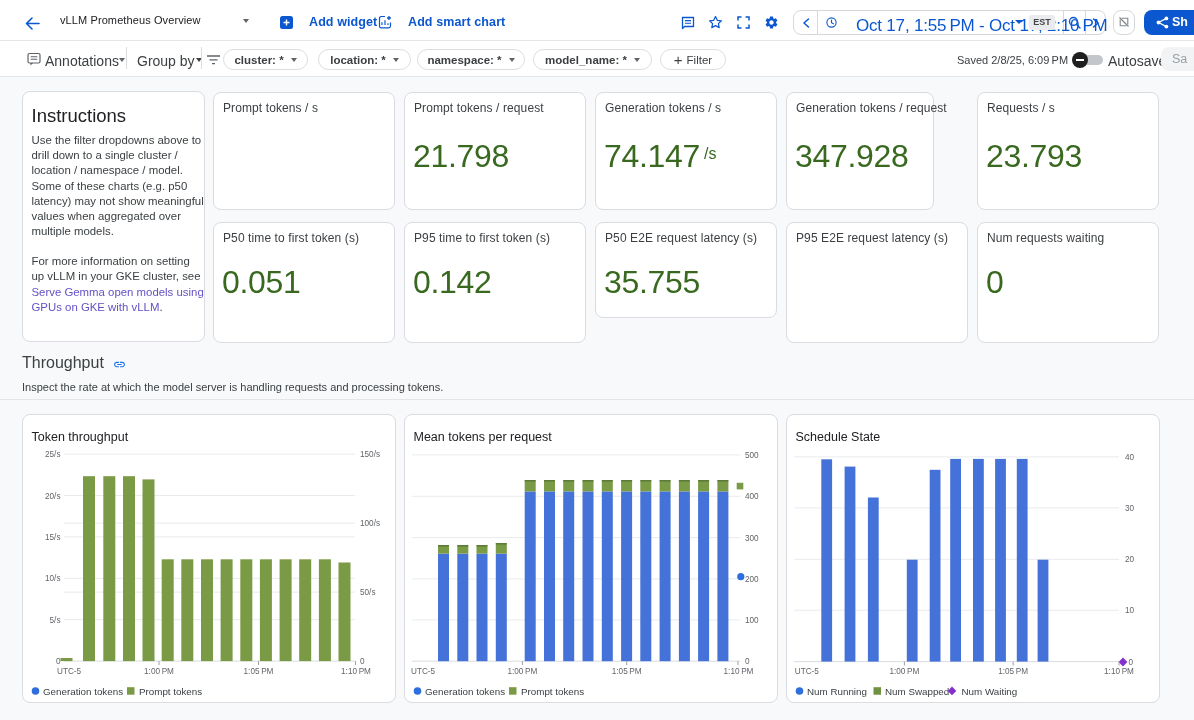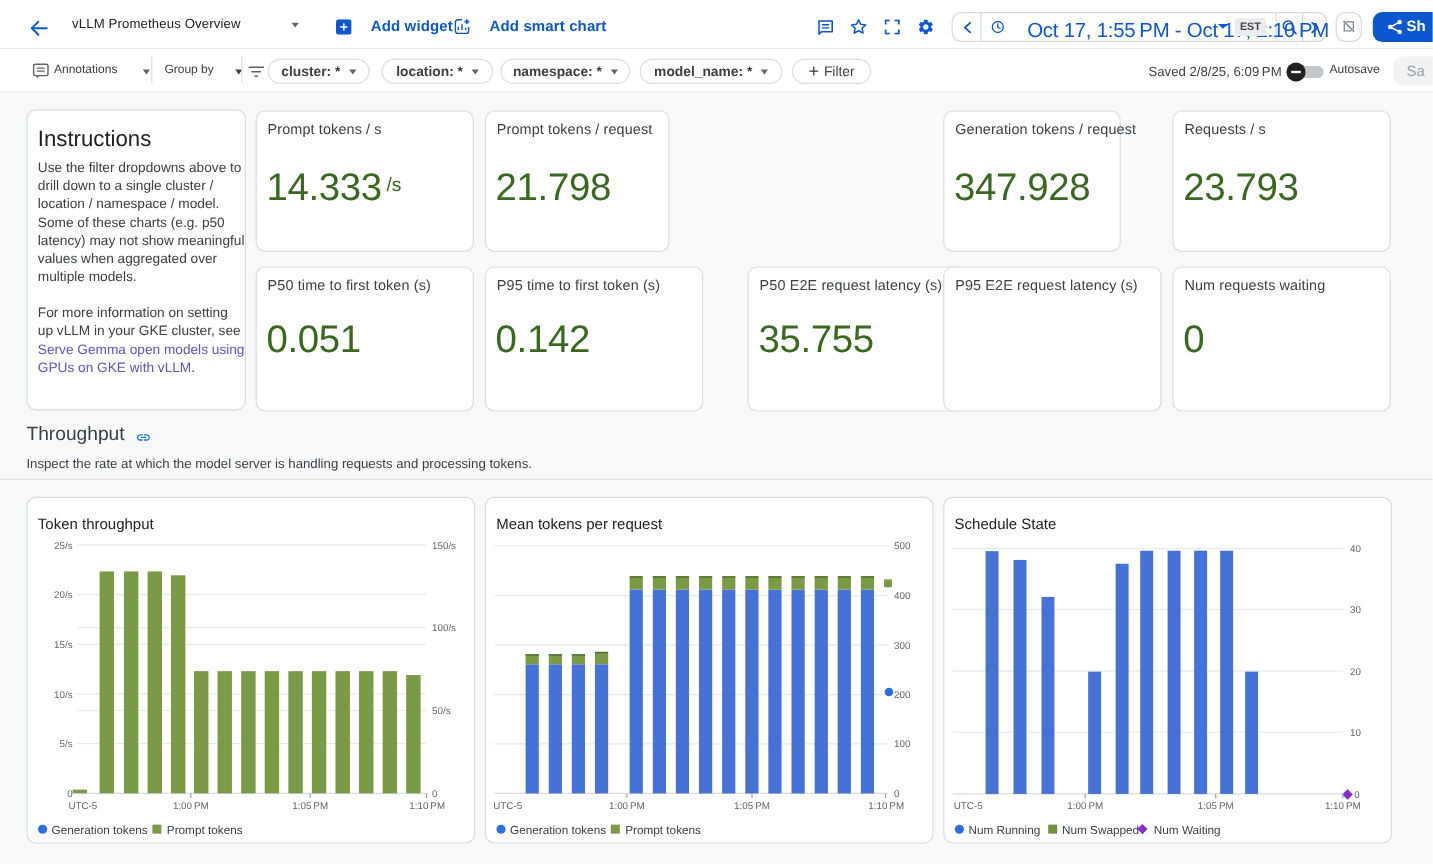--- a/index.html
+++ b/index.html
@@ -11,21 +11,21 @@
   .content { position:absolute; left:0; top:77px; width:1194px; height:643px; background:#f8f9fa; }
   .card { position:absolute; background:#fff; border:1px solid #dadce0; border-radius:8px; }
   .sc-title { position:absolute; left:9px; top:8px; font-size:12px; color:#3c4043; letter-spacing:.1px; white-space:nowrap; }
   .sc-val { position:absolute; left:8px; font-size:32px; color:#38691f; letter-spacing:-0.3px; white-space:nowrap; }
   .sc-val .unit { font-size:16px; letter-spacing:0; vertical-align:8px; margin-left:4px; }
   .blue { color:#0b57d0;margin-left:11px; }
   .pill { position:absolute; top:8px; height:21px; border:1px solid #dadce0; border-radius:11px; background:#fff;
           font-size:11.5px; color:#3c4043; font-weight:700; display:flex; align-items:center; justify-content:center; white-space:nowrap; }
   .pill .car { margin-left:7px; }
   .vline { position:absolute; top:6px; height:22px; width:1px; background:#dadce0; }
-  .bartxt { position:absolute; font-size:10px; color:#3c4043; white-space:nowrap; }
+  .bartxt { position:absolute; font-size:14px; color:#3c4043; white-space:nowrap; }
   .car { display:inline-block; width:0; height:0; border-left:3.5px solid transparent; border-right:3.5px solid transparent; border-top:4px solid #5f6368; }
 </style>
 </head>
 <body>
 <div id="page">
 <div class="content"></div>
 
 <div class="topbar">
 <svg class="abs" style="left:25px;top:16px" width="15" height="15" viewBox="0 0 15 15">
         <path d="M14 7.5H2.5M7 2l-5.5 5.5L7 13" stroke="#0b57d0" stroke-width="1.6" fill="none" stroke-linecap="round" stroke-linejoin="round"></path>
@@ -119,43 +119,46 @@
 <div class="abs" style="left:1076px;top:18.2px;width:8px;height:1.8px;background:#fff"></div>
 <div class="bartxt" style="left:1108px;top:12px">Autosave</div>
 <div class="abs" style="left:1161px;top:6px;width:33px;height:24px;background:#f1f3f4;border-radius:8px 0 0 8px;font-size:12.5px;color:#9aa0a6;line-height:24px;padding-left:11px">Sa</div>
 </div>
     <div class="card" style="left:22px;top:91px;width:183px;height:251px"></div>
 <div class="abs" style="left:31.5px;top:105px;font-size:18.5px;color:#202124">Instructions</div>
 <div class="abs" style="left:31.5px;top:133px;font-size:11.4px;line-height:15.2px;color:#3c4043">Use the filter dropdowns above to<br>drill down to a single cluster /<br>location / namespace / model.<br>Some of these charts (e.g. p50<br>latency) may not show meaningful<br>values when aggregated over<br>multiple models.</div>
 <div class="abs" style="left:31.5px;top:254px;font-size:11.4px;line-height:15.3px;color:#3c4043">For more information on setting<br>up vLLM in your GKE cluster, see<br><span style="color:#6550c4;">Serve Gemma open models using<br>GPUs on GKE with vLLM</span>.</div>
 <div class="card" style="left:213px;top:92px;width:182px;height:118px">
       <div class="sc-title">Prompt tokens / s</div>
-      <div class="sc-val" style="top:45px">14.333<span class="unit">/s</span></div>
-    </div>
-<div class="card" style="left:404px;top:92px;width:154px;height:118px">
+    </div>
+<div class="card" style="left:404px;top:92px;width:182px;height:118px">
       <div class="sc-title">Prompt tokens / request</div>
       <div class="sc-val" style="top:45px">21.798</div>
+    </div>
+<div class="card" style="left:595px;top:92px;width:182px;height:118px">
+      <div class="sc-title">Generation tokens / s</div>
+      <div class="sc-val" style="top:45px">74.147<span class="unit">/s</span></div>
     </div>
 <div class="card" style="left:786px;top:92px;width:148px;height:118px">
       <div class="sc-title">Generation tokens / request</div>
       <div class="sc-val" style="top:45px">347.928</div>
     </div>
 <div class="card" style="left:977px;top:92px;width:182px;height:118px">
       <div class="sc-title">Requests / s</div>
       <div class="sc-val" style="top:45px">23.793</div>
     </div>
 <div class="card" style="left:213px;top:222px;width:182px;height:121px">
       <div class="sc-title">P50 time to first token (s)</div>
       <div class="sc-val" style="top:41px">0.051</div>
     </div>
 <div class="card" style="left:404px;top:222px;width:182px;height:121px">
       <div class="sc-title">P95 time to first token (s)</div>
       <div class="sc-val" style="top:41px">0.142</div>
     </div>
-<div class="card" style="left:623px;top:222px;width:182px;height:121px">
+<div class="card" style="left:595px;top:222px;width:182px;height:96px">
       <div class="sc-title">P50 E2E request latency (s)</div>
       <div class="sc-val" style="top:41px">35.755</div>
     </div>
 <div class="card" style="left:786px;top:222px;width:182px;height:121px">
       <div class="sc-title">P95 E2E request latency (s)</div>
     </div>
 <div class="card" style="left:977px;top:222px;width:182px;height:121px">
       <div class="sc-title">Num requests waiting</div>
       <div class="sc-val" style="top:41px">0</div>
     </div>

